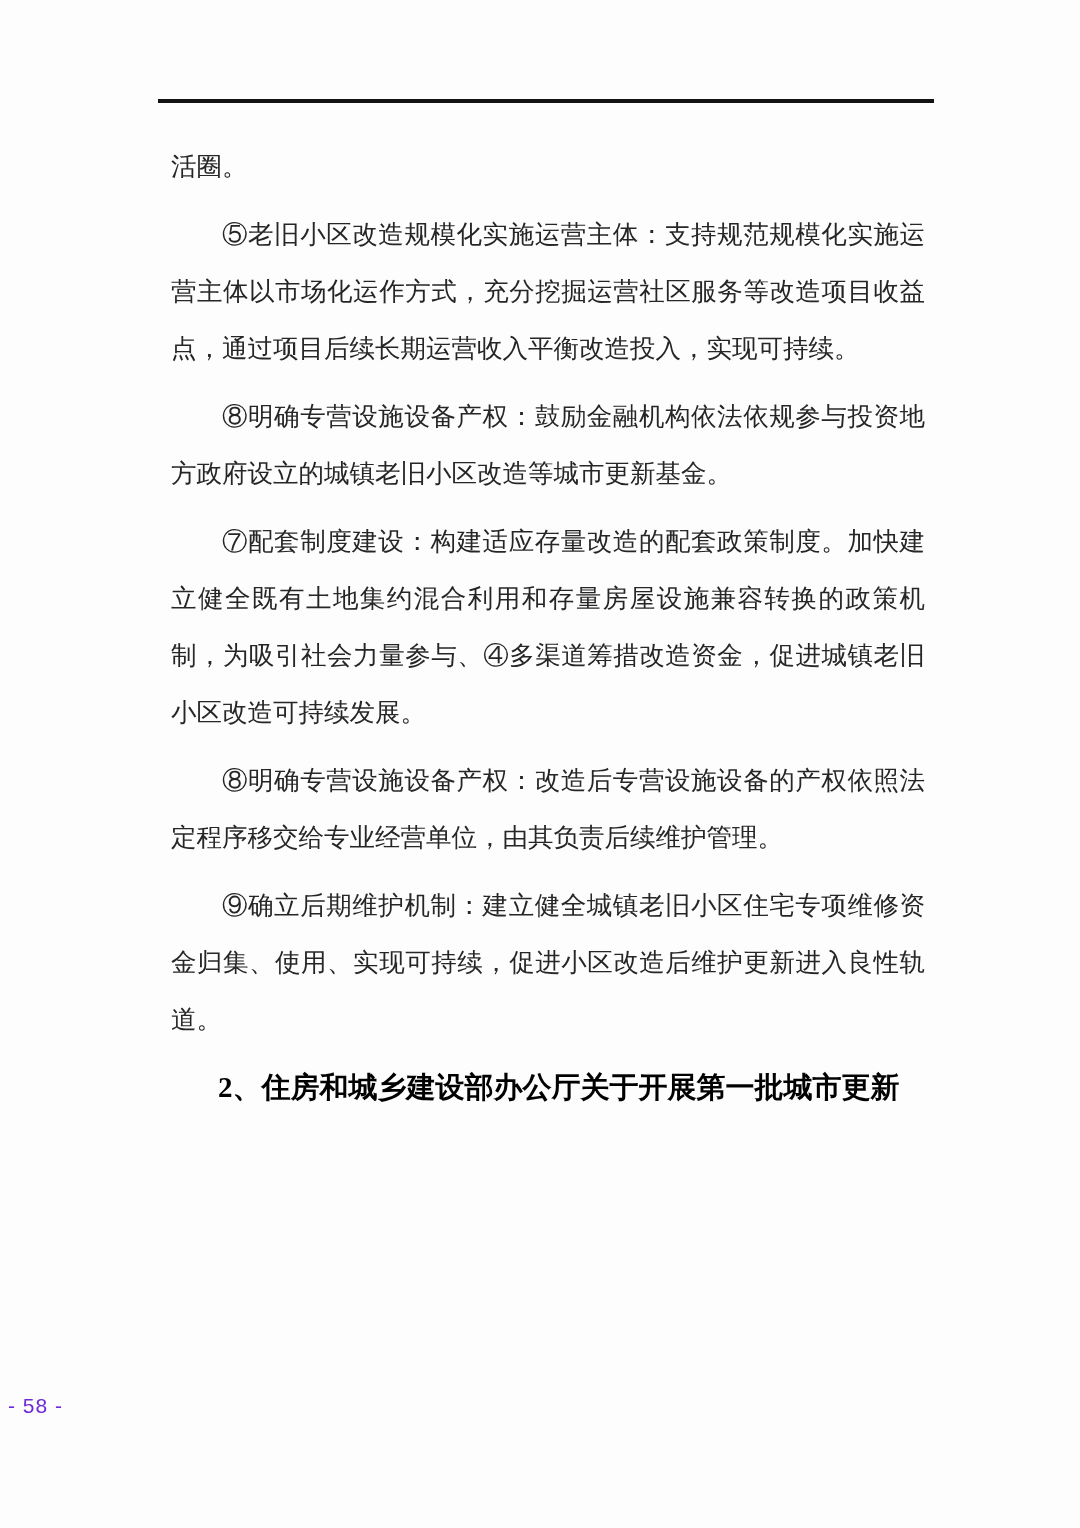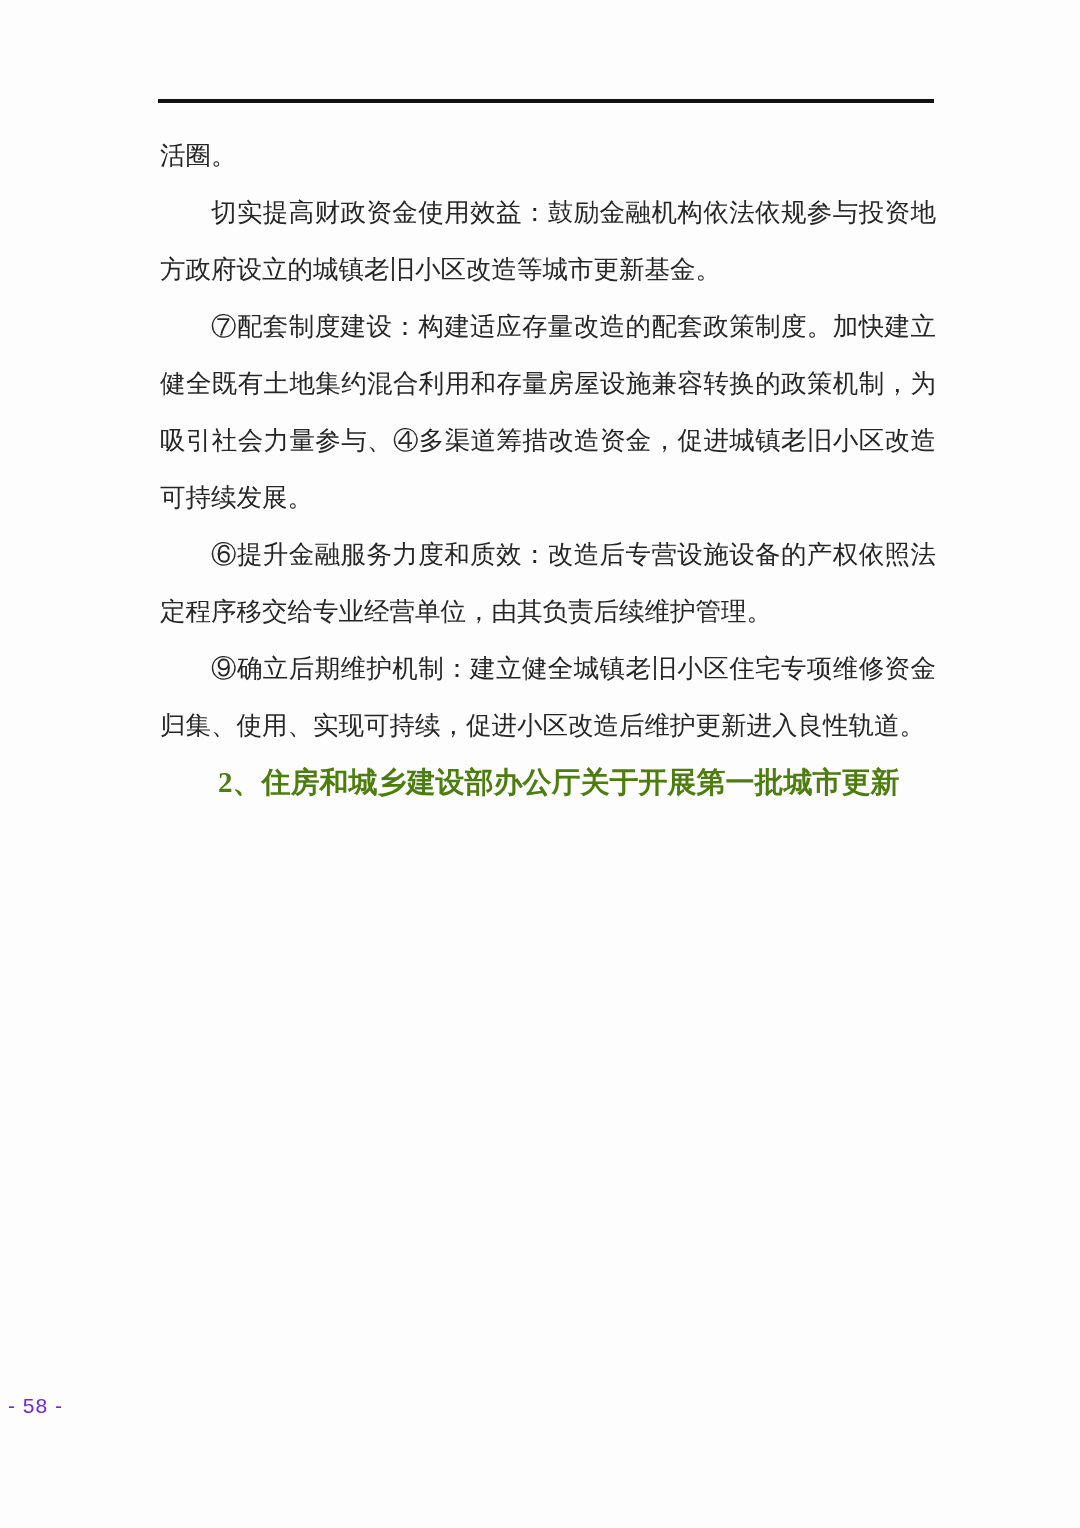--- a/index.html
+++ b/index.html
@@ -28,33 +28,33 @@
     position: absolute;
     left: 160px;
     top: 127px;
     width: 776px;
     font-size: 25.5px;
     line-height: 57px;
     text-align: justify;
     letter-spacing: 0;
   }
   .para {
-    margin: 0;
+    margin: 11px;
     text-indent: 2em;
   }
   .para.no-indent {
     text-indent: 0;
   }
   .section-heading {
     margin: 0;
     text-indent: 2em;
     font-size: 29px;
     line-height: 57px;
     font-weight: bold;
-    color: #4d7c0f;
+    color: #000000;
     text-align: left;
   }
   .page-footer {
     position: absolute;
     left: 8px;
     top: 1394px;
     width: 100%;
     text-align: left;
     font-family: "Liberation Sans", "DejaVu Sans", sans-serif;
     font-size: 21px;
@@ -64,22 +64,23 @@
 </style>
 </head>
 <body>
 
 <div class="page">
 
   <div class="header-rule"></div>
 
   <div class="content">
     <p class="para no-indent">活圈。</p>
-    <p class="para">切实提高财政资金使用效益：鼓励金融机构依法依规参与投资地方政府设立的城镇老旧小区改造等城市更新基金。</p>
+    <p class="para">⑤老旧小区改造规模化实施运营主体：支持规范规模化实施运营主体以市场化运作方式，充分挖掘运营社区服务等改造项目收益点，通过项目后续长期运营收入平衡改造投入，实现可持续。</p>
+    <p class="para">⑧明确专营设施设备产权：鼓励金融机构依法依规参与投资地方政府设立的城镇老旧小区改造等城市更新基金。</p>
     <p class="para">⑦配套制度建设：构建适应存量改造的配套政策制度。加快建立健全既有土地集约混合利用和存量房屋设施兼容转换的政策机制，为吸引社会力量参与、④多渠道筹措改造资金，促进城镇老旧小区改造可持续发展。</p>
-    <p class="para">⑥提升金融服务力度和质效：改造后专营设施设备的产权依照法定程序移交给专业经营单位，由其负责后续维护管理。</p>
+    <p class="para">⑧明确专营设施设备产权：改造后专营设施设备的产权依照法定程序移交给专业经营单位，由其负责后续维护管理。</p>
     <p class="para">⑨确立后期维护机制：建立健全城镇老旧小区住宅专项维修资金归集、使用、实现可持续，促进小区改造后维护更新进入良性轨道。</p>
     <h2 class="section-heading">2、住房和城乡建设部办公厅关于开展第一批城市更新</h2>
   </div>
 
   <div class="page-footer">- 58 -</div>
 
 </div>
 
 </body></html>

